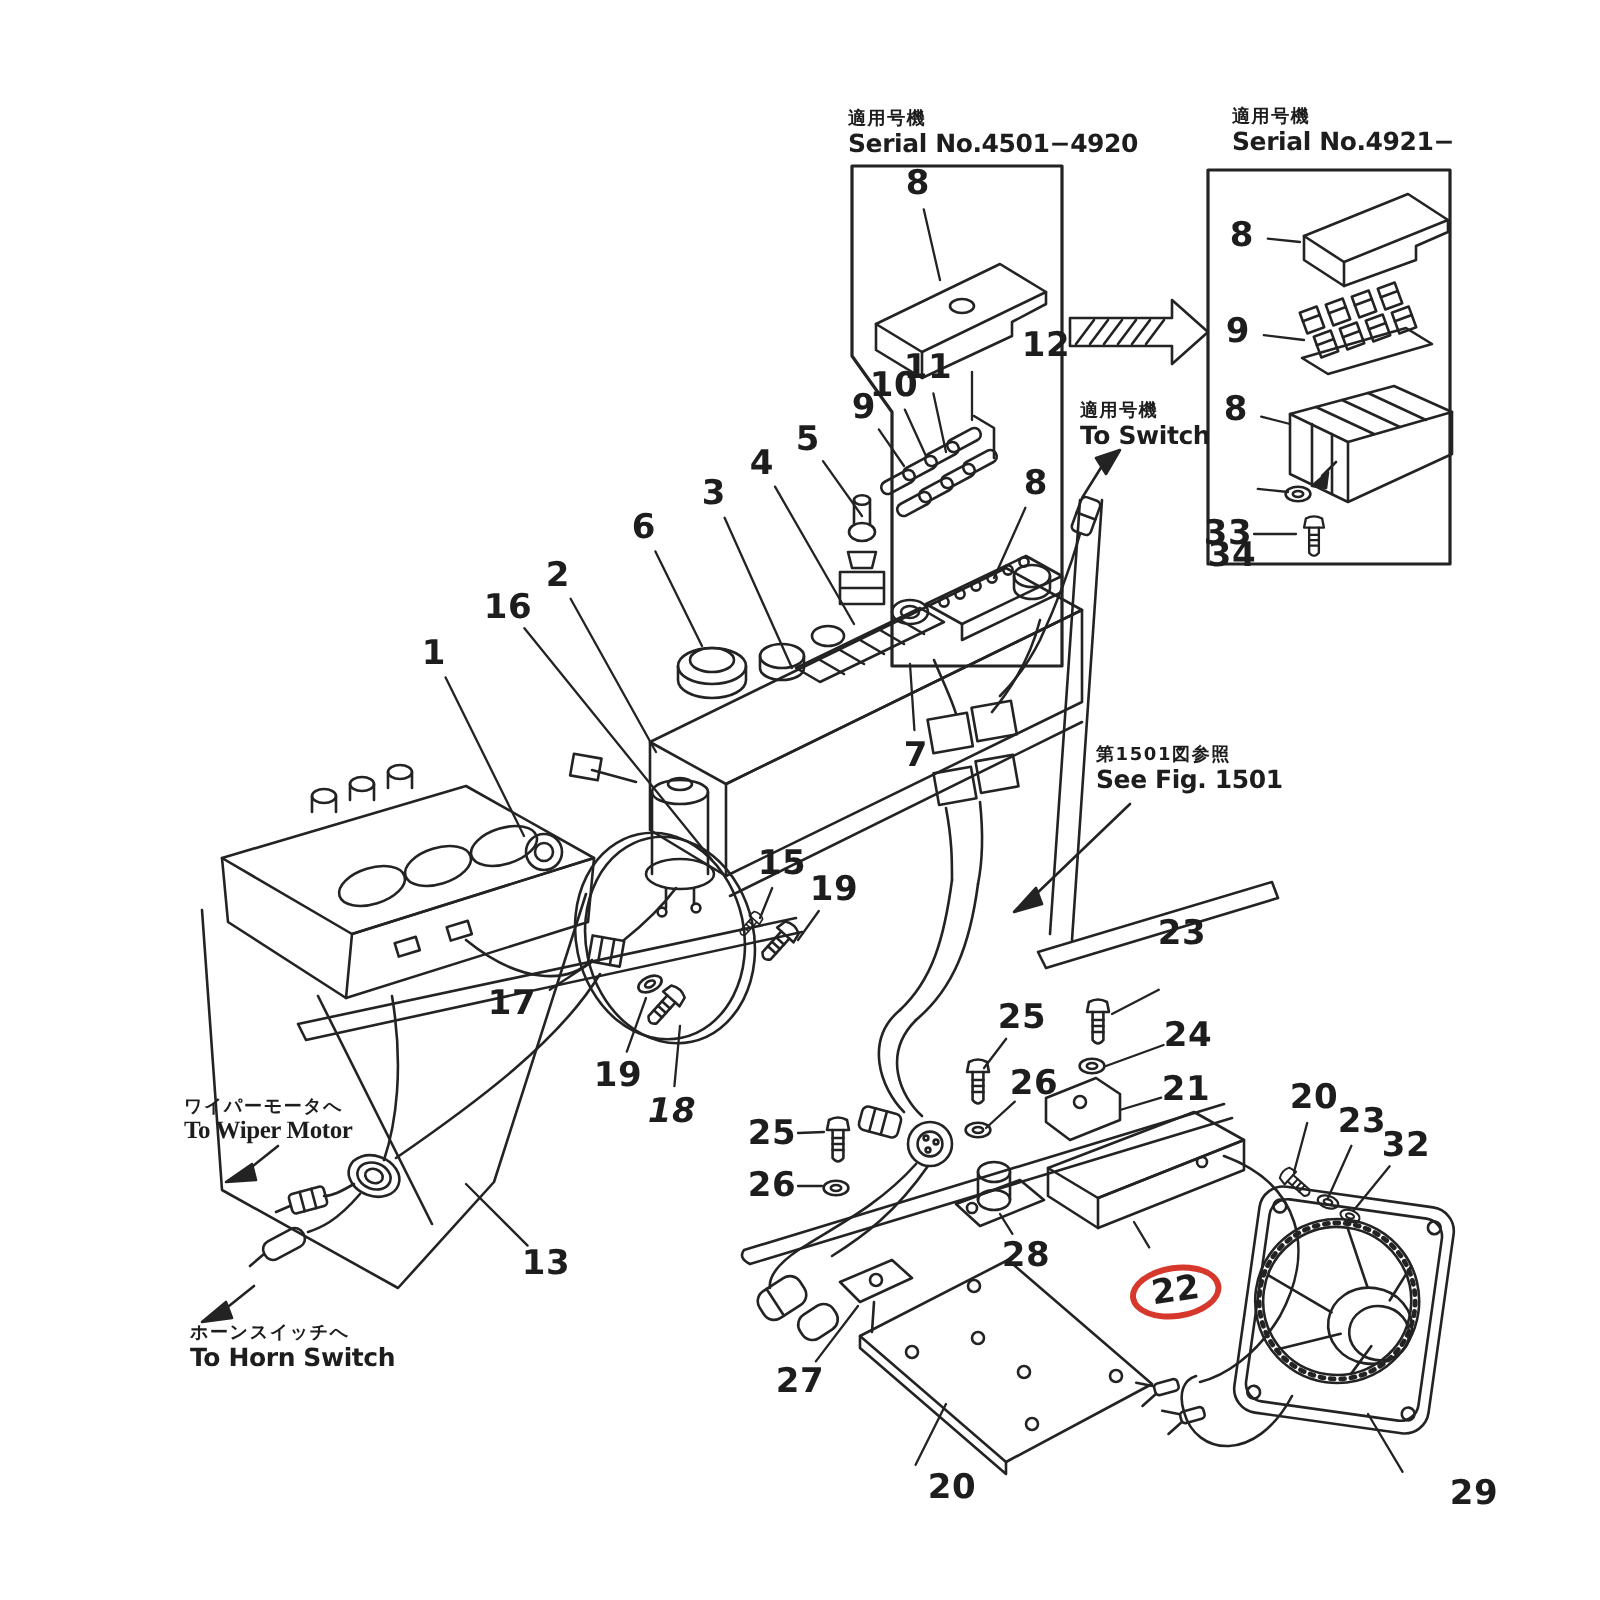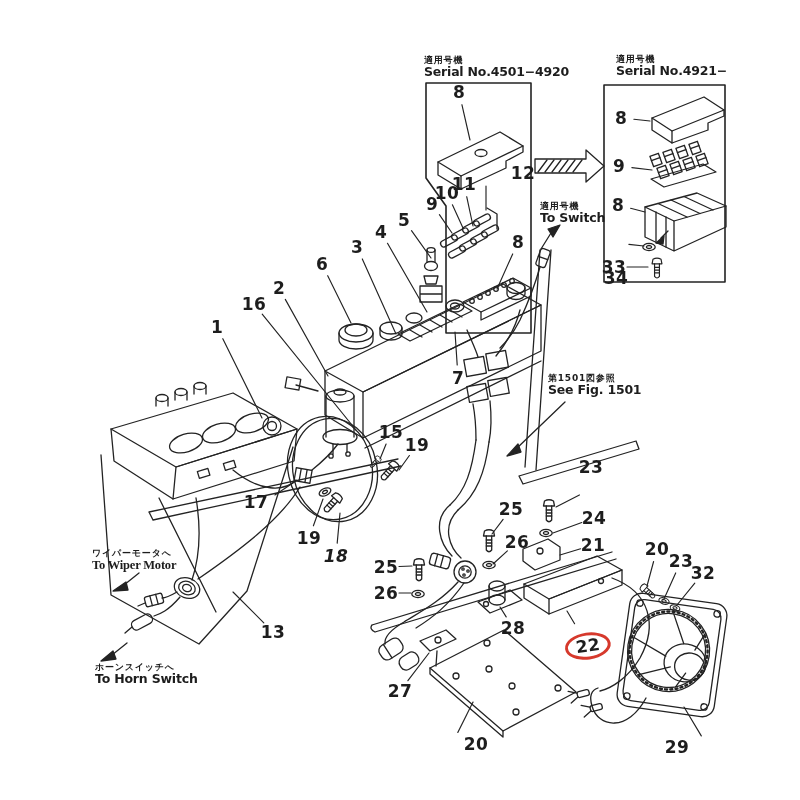--- a/index.html
+++ b/index.html
@@ -416,21 +416,21 @@
       <div class="callout" style="left: 593px; top: 545px;">21</div>
       <div class="callout hl" style="border-color: rgb(214, 57, 44); left: 588px; top: 646px;">22</div>
       <div class="callout" style="left: 591px; top: 467px;">23</div>
       <div class="callout" style="left: 594px; top: 518px;">24</div>
       <div class="callout" style="left: 511px; top: 509px;">25</div>
       <div class="callout" style="left: 386px; top: 567px;">25</div>
       <div class="callout" style="left: 517px; top: 542px;">26</div>
       <div class="callout" style="left: 386px; top: 593px;">26</div>
       <div class="callout" style="left: 400px; top: 691px;">27</div>
       <div class="callout" style="left: 513px; top: 628px;">28</div>
-      <div class="callout" style="left: 677px; top: 747px;">29</div>
+      <div class="callout" style="left: 737px; top: 747px;">29</div>
       <div class="callout" style="left: 657px; top: 549px;">20</div>
       <div class="callout" style="left: 681px; top: 561px;">23</div>
       <div class="callout" style="left: 703px; top: 573px;">32</div>
       <div class="callout" style="left: 614px; top: 267px;">33</div>
       <div class="callout" style="left: 616px; top: 243px; margin-top: 35px;">34</div>
       <div class="callout" style="left: 621px; top: 118px;">8</div>
       <div class="callout" style="left: 619px; top: 166px;">9</div>
       <div class="callout" style="left: 618px; top: 205px;">8</div>
     </div>
 

